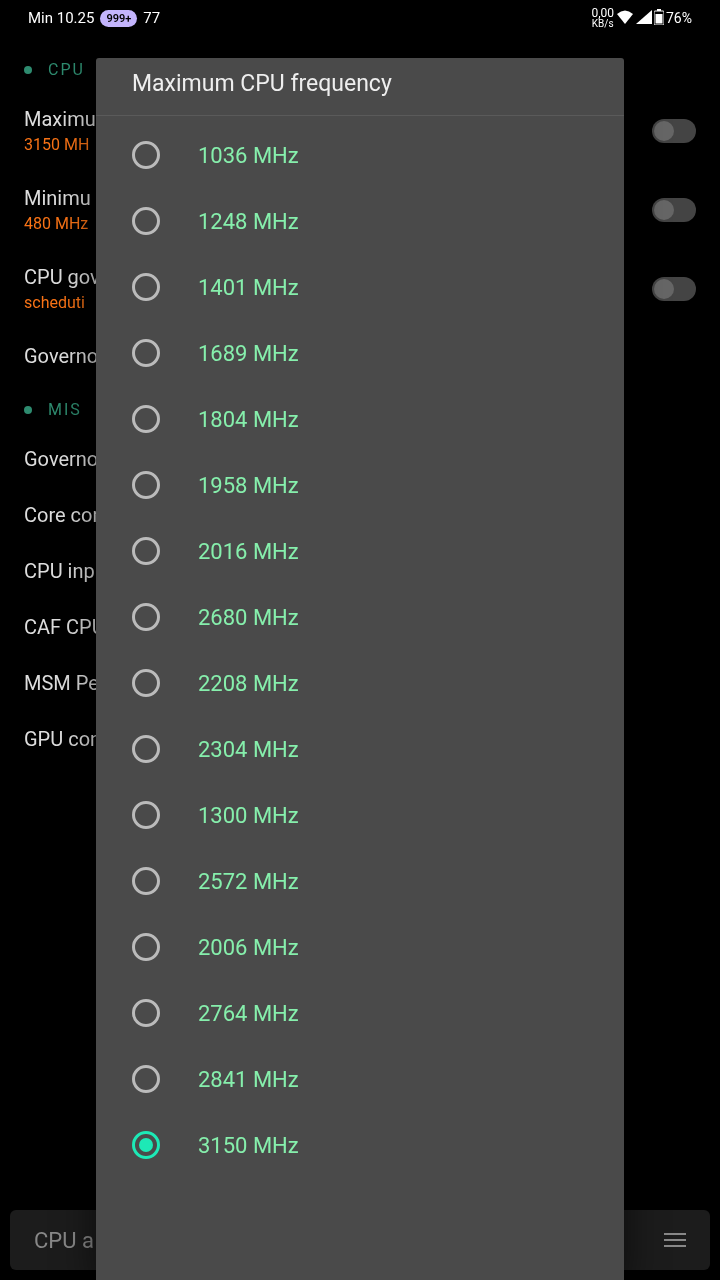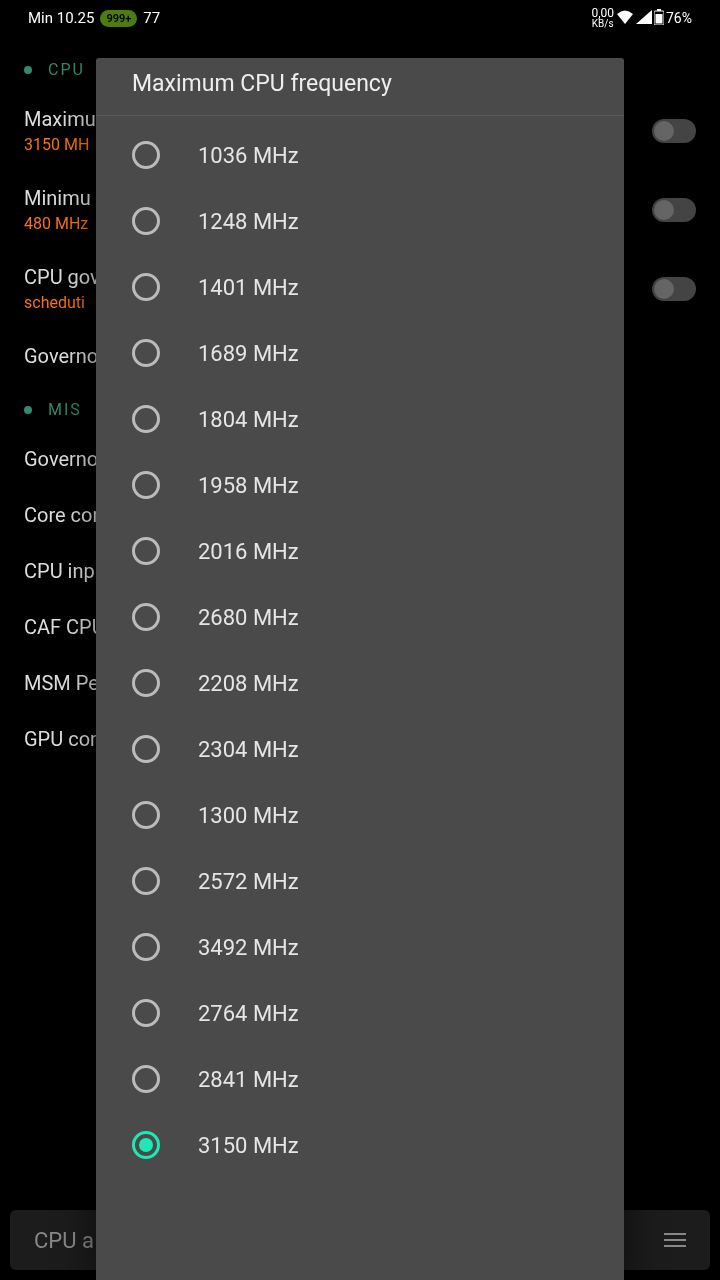--- a/index.html
+++ b/index.html
@@ -15,21 +15,21 @@
   .status-bar {
     height: 36px;
     display: flex;
     justify-content: space-between;
     align-items: center;
     padding: 0 28px;
     font-size: 15px;
   }
   .status-left { display: flex; align-items: center; gap: 6px; }
   .status-badge {
-    background: #4d7c0f;
+    background: #c4b5fd;
     color: #000;
     border-radius: 12px;
     font-size: 11px;
     padding: 2px 6px;
     font-weight: 600;
   }
   .status-right { display: flex; align-items: center; gap: 2px; font-size: 14px; }
   .status-kbs { font-size: 10px; text-align: center; line-height: 1; }
   .status-kbs .num { font-size: 12px; }
 
@@ -133,21 +133,21 @@
   }
   .radio.selected::after {
     content: "";
     width: 14px;
     height: 14px;
     background: #1de9b6;
     border-radius: 50%;
   }
   .option-label {
     font-size: 22px;
-    color: #e5e5e5;
+    color: #86efac;
   }
 </style>
 </head>
 <body>
 
 <div class="status-bar">
   <div class="status-left">
     <span>Min 10.25</span>
     <span class="status-badge">999+</span>
     <span>77</span>
@@ -292,21 +292,21 @@
       <div class="option-row">
         <div class="radio"></div>
         <div class="option-label">1300 MHz</div>
       </div>
       <div class="option-row">
         <div class="radio"></div>
         <div class="option-label">2572 MHz</div>
       </div>
       <div class="option-row">
         <div class="radio"></div>
-        <div class="option-label">3492 MHz</div>
+        <div class="option-label">2006 MHz</div>
       </div>
       <div class="option-row">
         <div class="radio"></div>
         <div class="option-label">2764 MHz</div>
       </div>
       <div class="option-row">
         <div class="radio"></div>
         <div class="option-label">2841 MHz</div>
       </div>
       <div class="option-row">

